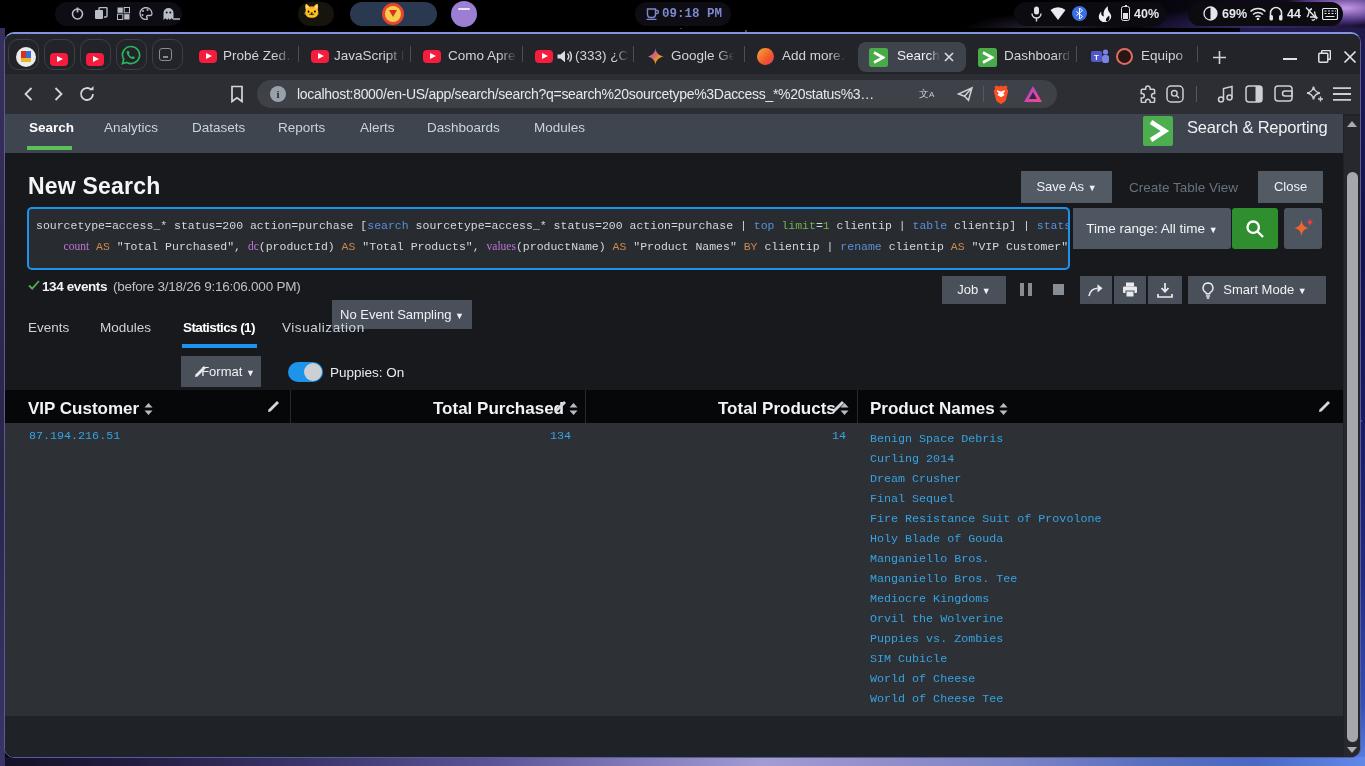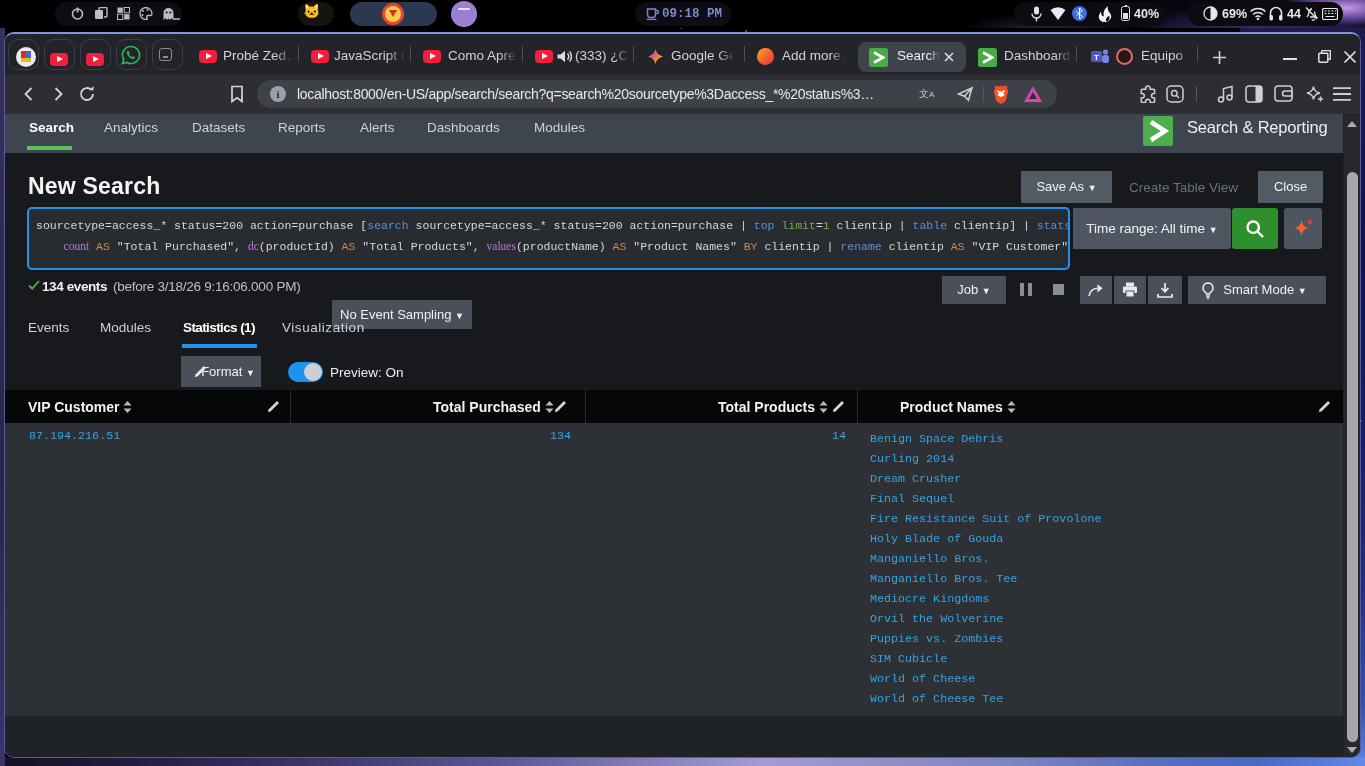--- a/index.html
+++ b/index.html
@@ -51,21 +51,21 @@
 #timebtn{left:1068px;top:174px;width:158px;height:41px;background:#4e5661;border-radius:0 3px 3px 0;color:#f2f4f6;font-size:13.5px;line-height:41px;text-align:center;}
 #gobtn{left:1227px;top:174px;width:46px;height:41px;background:#2f8f2f;border-radius:3px;}
 #aibtn{left:1279px;top:174px;width:38px;height:41px;background:#4d5560;border-radius:3px;}
 .btn{position:absolute;background:#49505a;border-radius:0;color:#eff1f4;font-size:13px;text-align:center;}
 .tab2{position:absolute;top:286px;font-size:13.5px;color:#ccd2d9;}
 #stat-underline{left:177px;top:310px;width:75px;height:3.5px;background:#1e93eb;}
 #toggle{left:283px;top:328px;width:35px;height:20px;background:#1e93eb;border-radius:10px;}
 #toggle:after{content:"";position:absolute;right:1px;top:1px;width:18px;height:18px;border-radius:50%;background:#ccd0d5;}
 
 #thead{left:0;top:355.5px;width:1338px;height:33.5px;background:#060709;}
-.th{position:absolute;top:9px;font-size:14px;font-weight:bold;color:#f1f3f6;white-space:nowrap;}
+.th{position:absolute;top:9px;font-size:17px;font-weight:bold;color:#f1f3f6;white-space:nowrap;}
 .colsep{position:absolute;top:0;width:1px;height:33px;background:#26292e;}
 #tbody{left:0;top:389px;width:1338px;height:293px;background:#2d3034;font-family:"Liberation Mono",monospace;font-size:11.7px;color:#36a3e2;}
 .cellnum{position:absolute;top:6px;width:70px;text-align:right;}
 #footer{left:0;top:682px;width:1338px;height:44px;background:#1f2227;}
 
 #sbtrack{left:1339px;top:82px;width:16px;height:644px;background:#26282d;}
 #sbthumb{left:1341.5px;top:138px;width:11px;height:570px;background:#a4a7ab;border-radius:5.5px;}
 svg{display:block;}
 </style></head>
 <body>
@@ -391,21 +391,21 @@
         </svg><span style="margin-left:16px;">Smart Mode <span style="font-size:9px;">▼</span></span></div>
     <div class="tab2" style="left:23px;">Events</div>
     <div class="tab2" style="left:95px;">Modules</div>
     <div class="tab2" style="left:178px;color:#fff;font-weight:bold;letter-spacing:-.6px;">Statistics (1)</div>
     <div class="tab2" style="left:277px;letter-spacing:.55px;">Visualization</div>
     <div id="stat-underline" class="abs"></div>
     <div class="btn" style="left:176px;top:322px;width:80px;height:31px;line-height:31px;"><svg style="position:absolute;left:13px;top:9px;" width="13" height="13" viewBox="0 0 13 13">
           <path d="M1 12 3.5 11.5 12 3 10 1 1.5 9.5Z" fill="#e8eaee"></path>
         </svg><span style="margin-left:14px;">Format <span style="font-size:9px;">▼</span></span></div>
     <div id="toggle" class="abs"></div>
-    <div class="abs" style="left:325px;top:331px;font-size:13.5px;color:#e9ecef;">Preview: On</div>
+    <div class="abs" style="left:325px;top:331px;font-size:13.5px;color:#e9ecef;">Puppies: On</div>
     <div id="thead" class="abs">
       <div class="colsep" style="left:285px;"></div>
       <div class="colsep" style="left:580px;"></div>
       <div class="colsep" style="left:852px;"></div>
       <div class="th" style="left:23px;">VIP Customer <svg width="9" height="12" viewBox="0 0 9 12" style="display:inline;vertical-align:-1px;">
             <path d="M4.5 0 8.5 4.5H0.5Z M4.5 12 8.5 7.5H0.5Z" fill="#b7bcc3"></path>
           </svg></div>
       <svg class="abs" style="left:262px;top:10px;" width="13" height="13" viewBox="0 0 13 13">
           <path d="M1 12 3.5 11.5 12 3 10 1 1.5 9.5Z" fill="#d3d6da"></path>
         </svg>
@@ -414,21 +414,21 @@
           </svg></div>
       <svg class="abs" style="left:549px;top:10px;" width="13" height="13" viewBox="0 0 13 13">
           <path d="M1 12 3.5 11.5 12 3 10 1 1.5 9.5Z" fill="#d3d6da"></path>
         </svg>
       <div class="th" style="left:713px;">Total Products <svg width="9" height="12" viewBox="0 0 9 12" style="display:inline;vertical-align:-1px;">
             <path d="M4.5 0 8.5 4.5H0.5Z M4.5 12 8.5 7.5H0.5Z" fill="#b7bcc3"></path>
           </svg></div>
       <svg class="abs" style="left:827px;top:10px;" width="13" height="13" viewBox="0 0 13 13">
           <path d="M1 12 3.5 11.5 12 3 10 1 1.5 9.5Z" fill="#d3d6da"></path>
         </svg>
-      <div class="th" style="left:865px;margin-left:30px;">Product Names <svg width="9" height="12" viewBox="0 0 9 12" style="display:inline;vertical-align:-1px;">
+      <div class="th" style="left:865px;">Product Names <svg width="9" height="12" viewBox="0 0 9 12" style="display:inline;vertical-align:-1px;">
             <path d="M4.5 0 8.5 4.5H0.5Z M4.5 12 8.5 7.5H0.5Z" fill="#b7bcc3"></path>
           </svg></div>
       <svg class="abs" style="left:1313px;top:10px;" width="13" height="13" viewBox="0 0 13 13">
           <path d="M1 12 3.5 11.5 12 3 10 1 1.5 9.5Z" fill="#d3d6da"></path>
         </svg>
     </div>
     <div id="tbody" class="abs">
       <div class="abs" style="left:24px;top:6px;">87.194.216.51</div>
       <div class="cellnum" style="left:496px;">134</div>
       <div class="cellnum" style="left:771px;">14</div>

